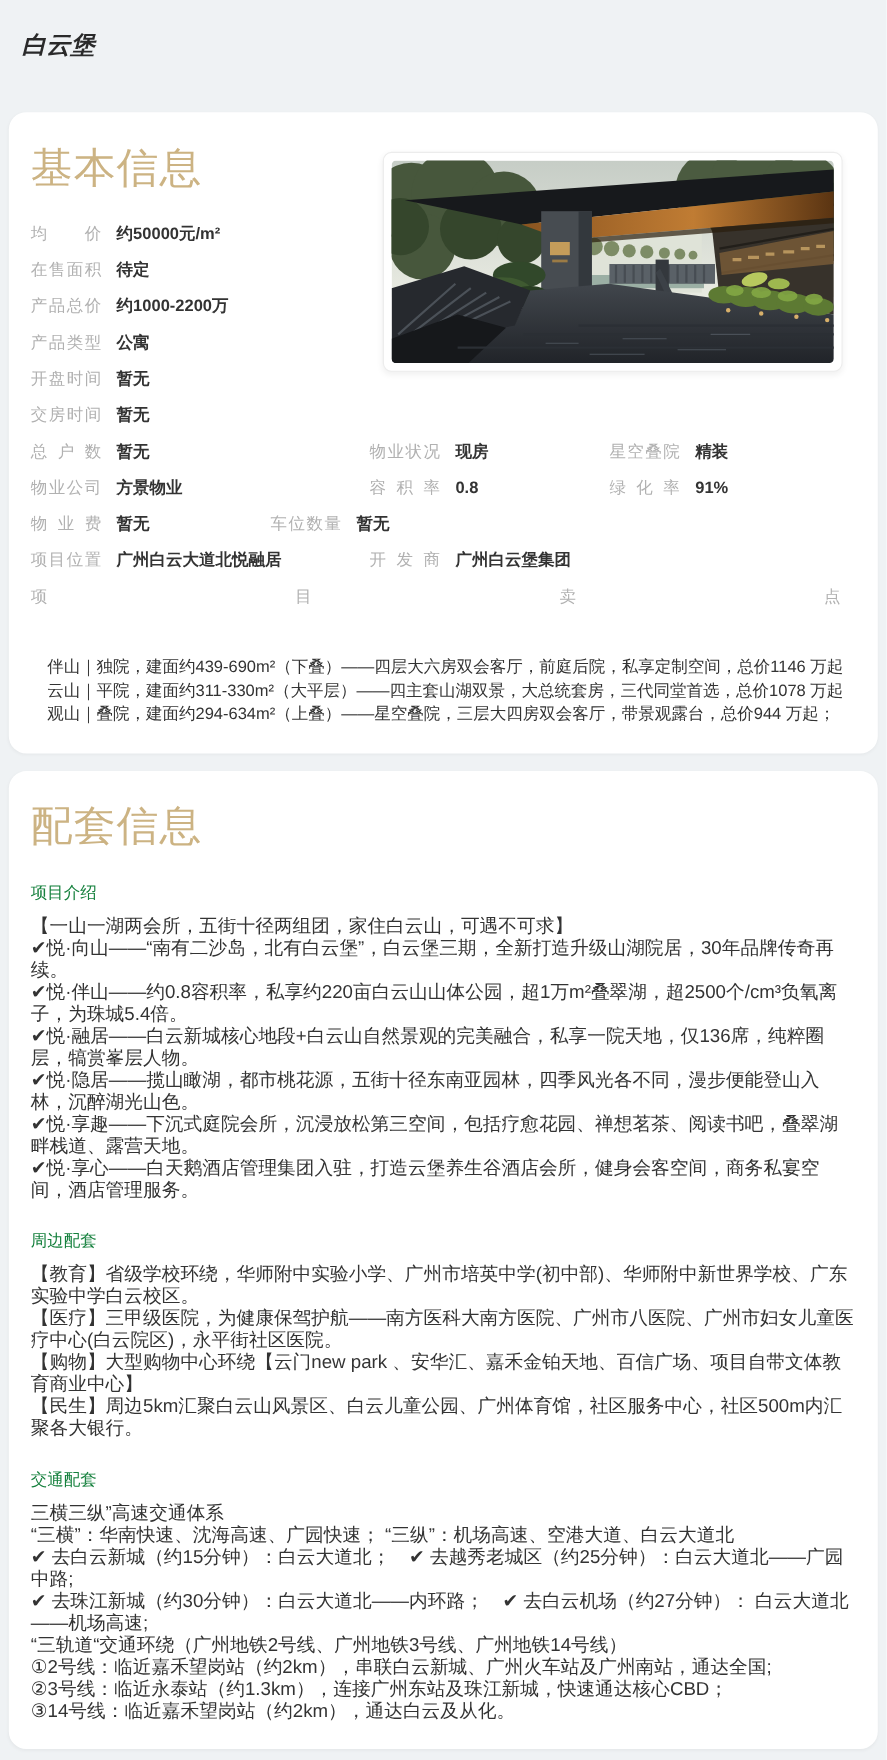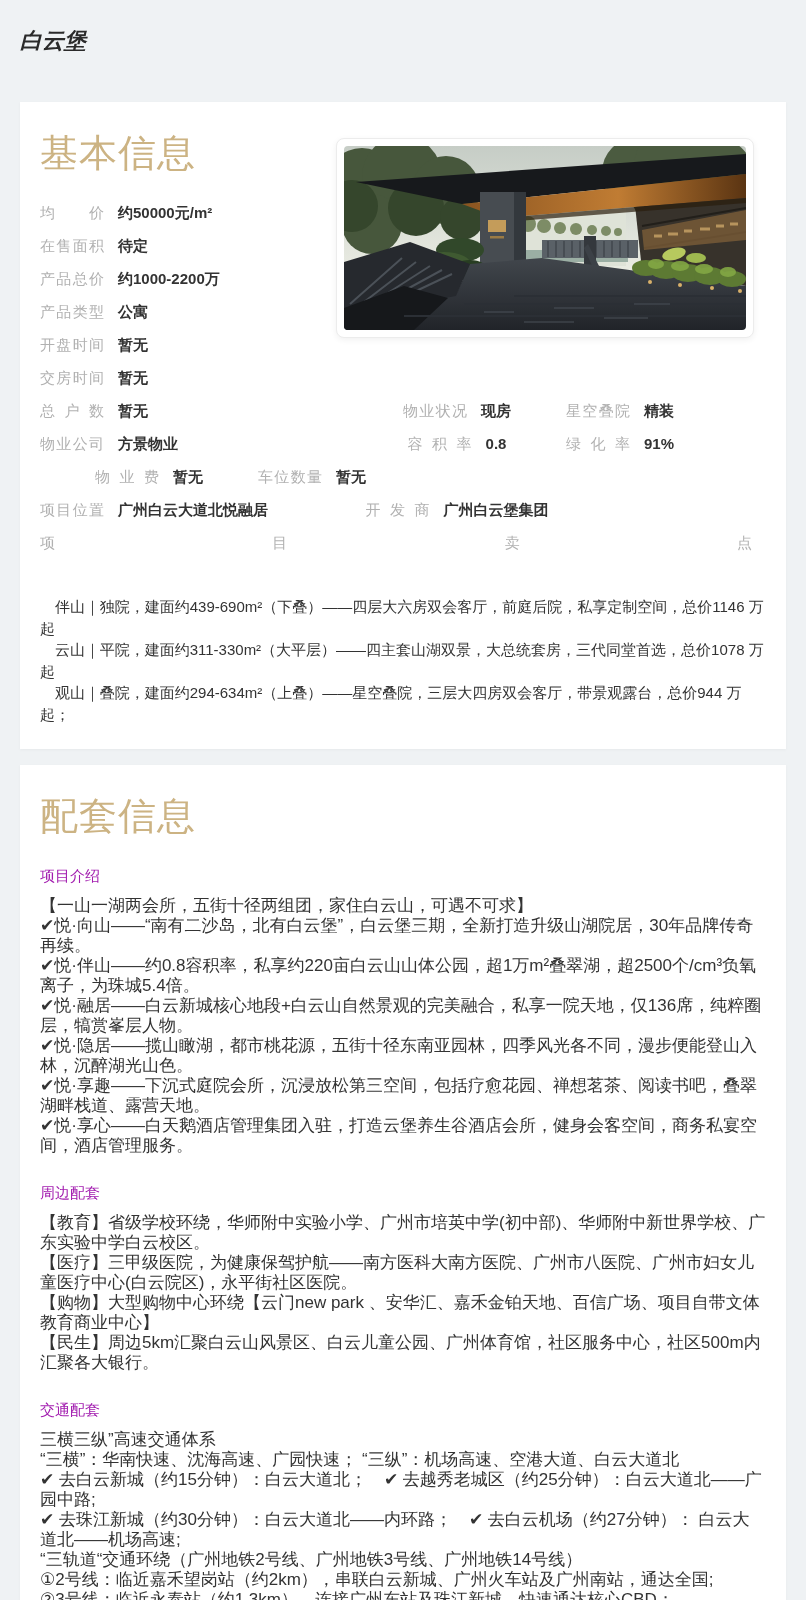--- a/index.html
+++ b/index.html
@@ -2,21 +2,21 @@
 <html><head>
 <meta charset="utf-8">
 <style>
   html,body{margin:0;padding:0;}
   body{
     width:806px;min-height:1600px;background:#eff2f4;color:#333;
     font-family:"Liberation Sans","DejaVu Sans",sans-serif;
   }
   .page-title{font-size:22px;font-weight:700;color:#2a2a2a;margin:0;padding:26px 20px 46px;font-style:italic;}
   .card{
-    position:relative;background:#fff;border-radius:0;margin:0 20px;
+    position:relative;background:#fff;border-radius:16px;margin:0 8px;
     padding:28px 20px 24px;box-shadow:0 1px 3px rgba(0,0,0,.04);
   }
   .card + .card{margin-top:16px;}
   .sec-title{
     font-size:38px;line-height:46px;font-weight:500;color:#ccb383;
     letter-spacing:1px;margin:0 0 26px;
   }
   
   .photo{
     position:absolute;top:36px;right:32px;width:402px;height:184px;
@@ -24,27 +24,27 @@
     box-shadow:0 2px 6px rgba(0,0,0,.06);cursor:pointer;
   }
   .photo svg{display:block;width:402px;height:184px;border-radius:4px;}
   
   .frow{display:flex;margin-bottom:12px;line-height:21px;font-size:15px;}
   .flabel{flex:0 0 64px;color:#b1b1b1;text-align:justify;text-align-last:justify;margin-right:14px;}
   .fvalue{color:#333;font-weight:600;}
   .frow3{display:flex;margin-bottom:12px;line-height:21px;font-size:15px;}
   .fcell{display:flex;}
   .fc1{flex:0 0 308px;}
-  .fc2{flex:0 0 218px;justify-content:center;}
+  .fc2{flex:0 0 218px;}
   .fc3{flex:1;}
   .selling{display:flex;font-size:15px;line-height:21.5px;flex-direction:column;}
   .selling .flabel{line-height:21.5px;}
   .selling .sell-text{flex:1;color:#333;font-weight:400;white-space:pre-wrap;overflow-wrap:anywhere;}
   
-  .sub-label{font-size:15px;color:#a21caf;margin:26px 0 10px;line-height:21px;}
+  .sub-label{font-size:15px;color:#15803d;margin:26px 0 10px;line-height:21px;}
   .sub-label.first{margin-top:0;}
   .body-text{
     font-size:17px;line-height:20px;color:#333;
     white-space:pre-wrap;overflow-wrap:anywhere;
   }
 </style>
 </head>
 <body>
 
 <h1 class="page-title">白云堡</h1>

